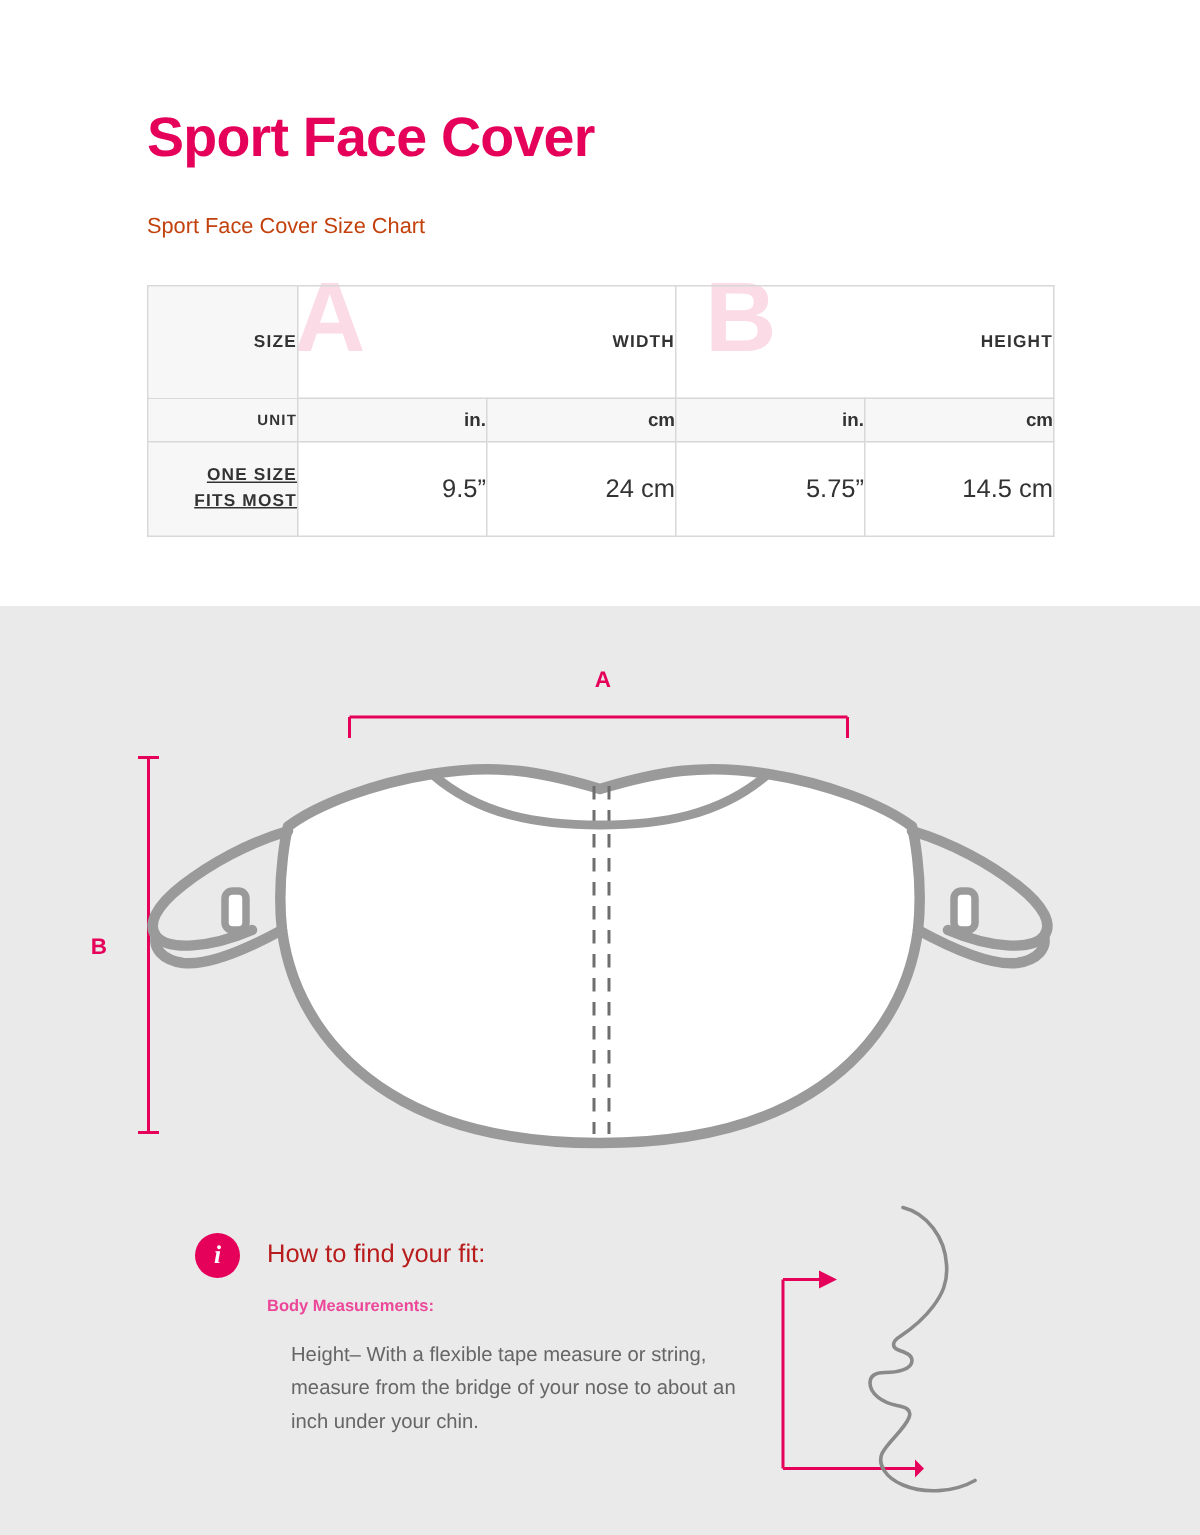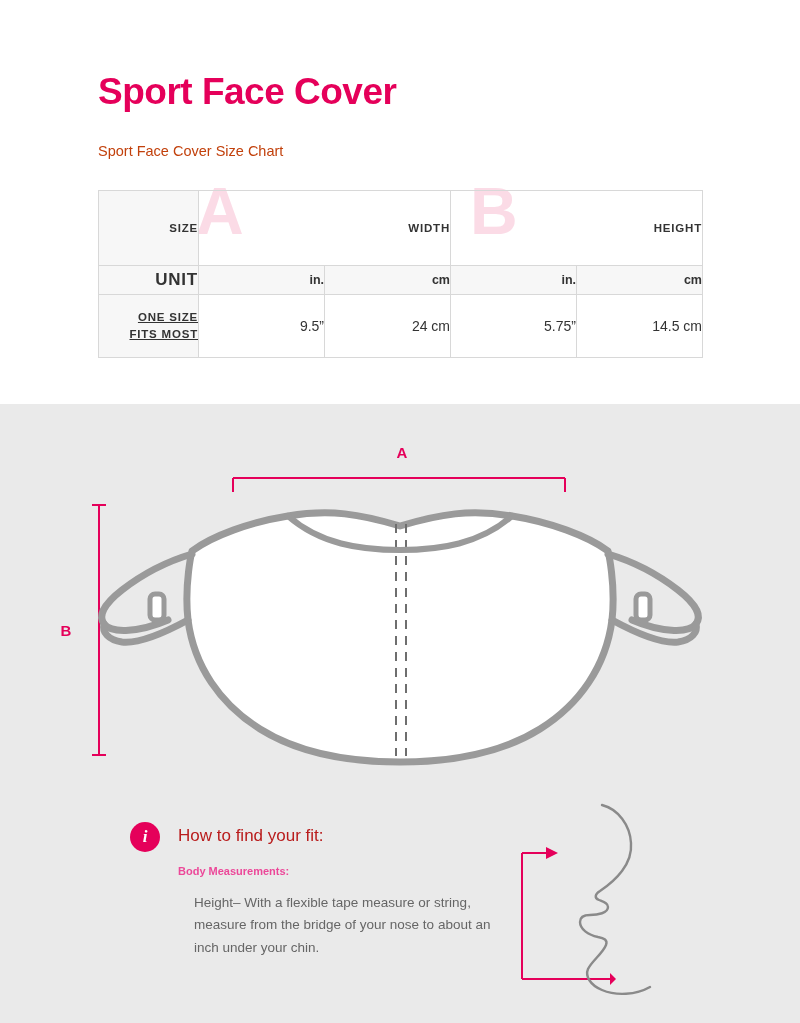--- a/index.html
+++ b/index.html
@@ -73,26 +73,26 @@
     background: #f7f7f7;
   }
   .row-unit td {
     height: 28px;
     font-size: 12.5px;
     font-weight: bold;
     color: #333333;
     background: #f7f7f7;
   }
   .row-unit td.unit-label {
-    font-size: 17px;
+    font-size: 10px;
     letter-spacing: 0.8px;
   }
   .row-data td {
     height: 62px;
-    font-size: 14px;
+    font-size: 17px;
     color: #333333;
   }
   .row-data td.sizename {
     background: #f7f7f7;
     font-size: 11.5px;
     font-weight: bold;
     letter-spacing: 0.8px;
     line-height: 1.5;
     text-decoration: underline;
   }

